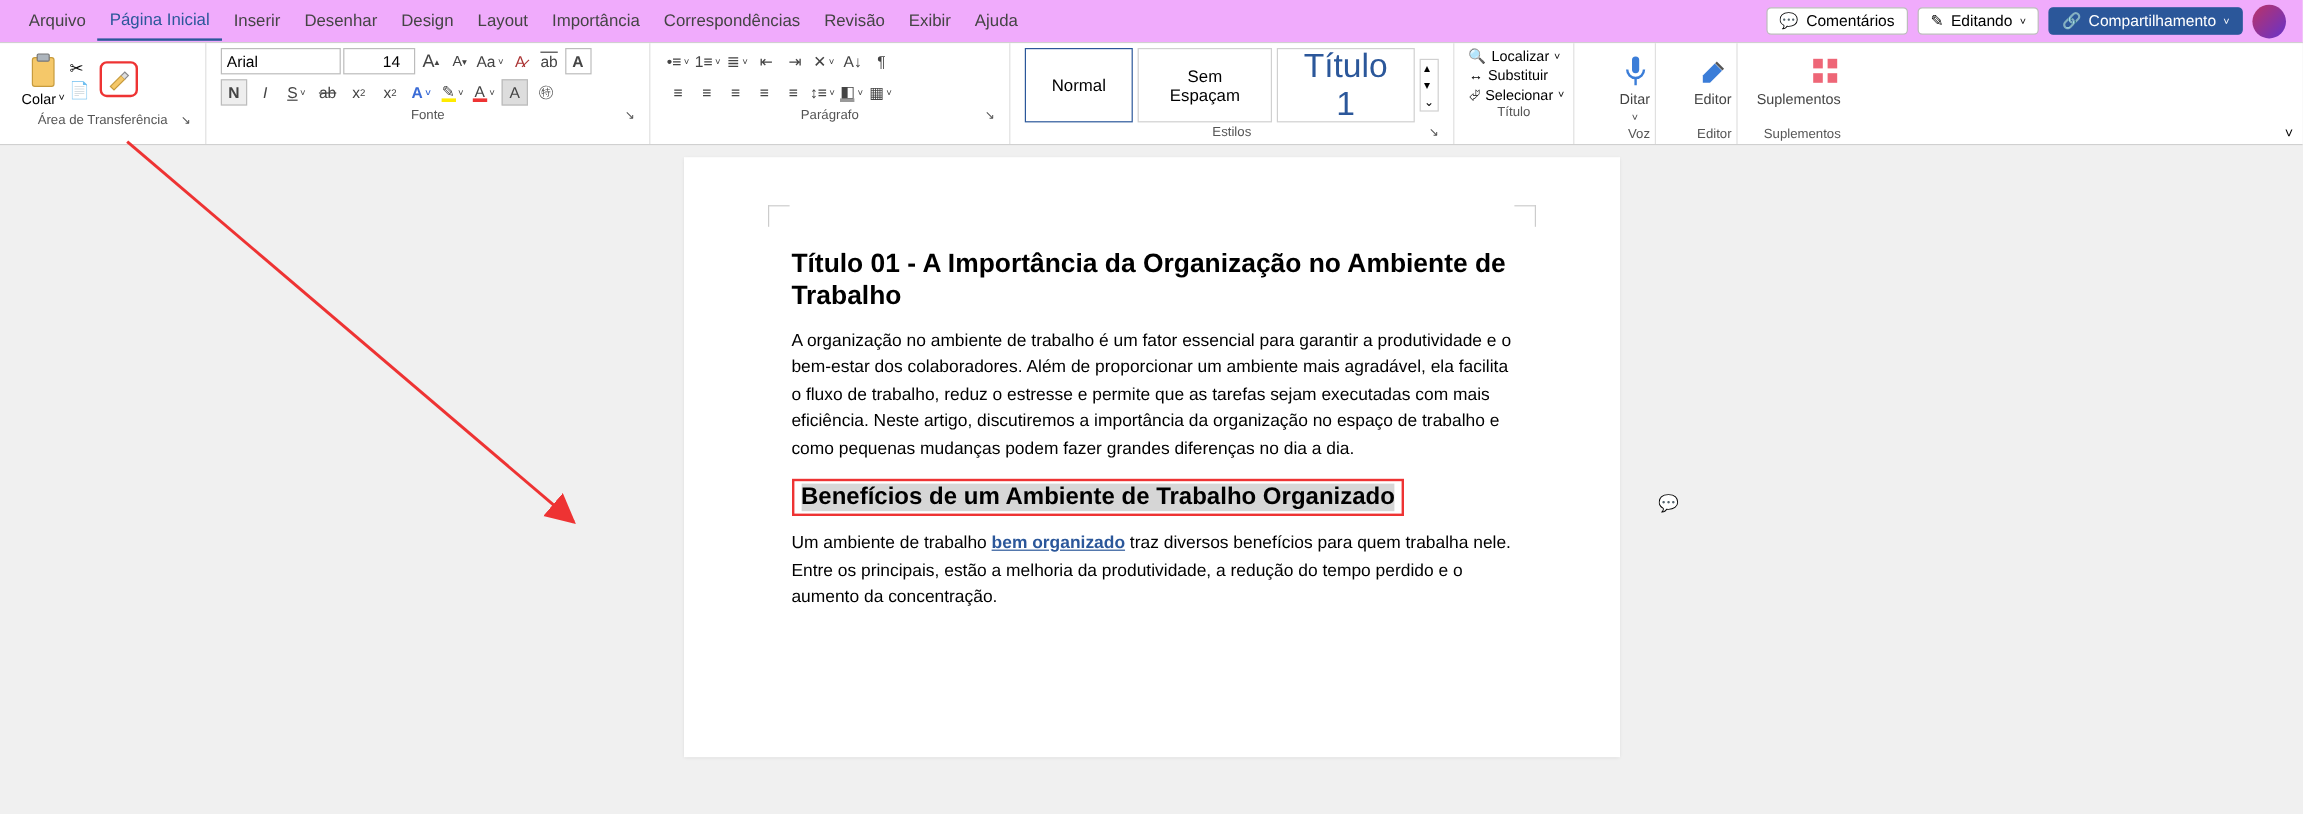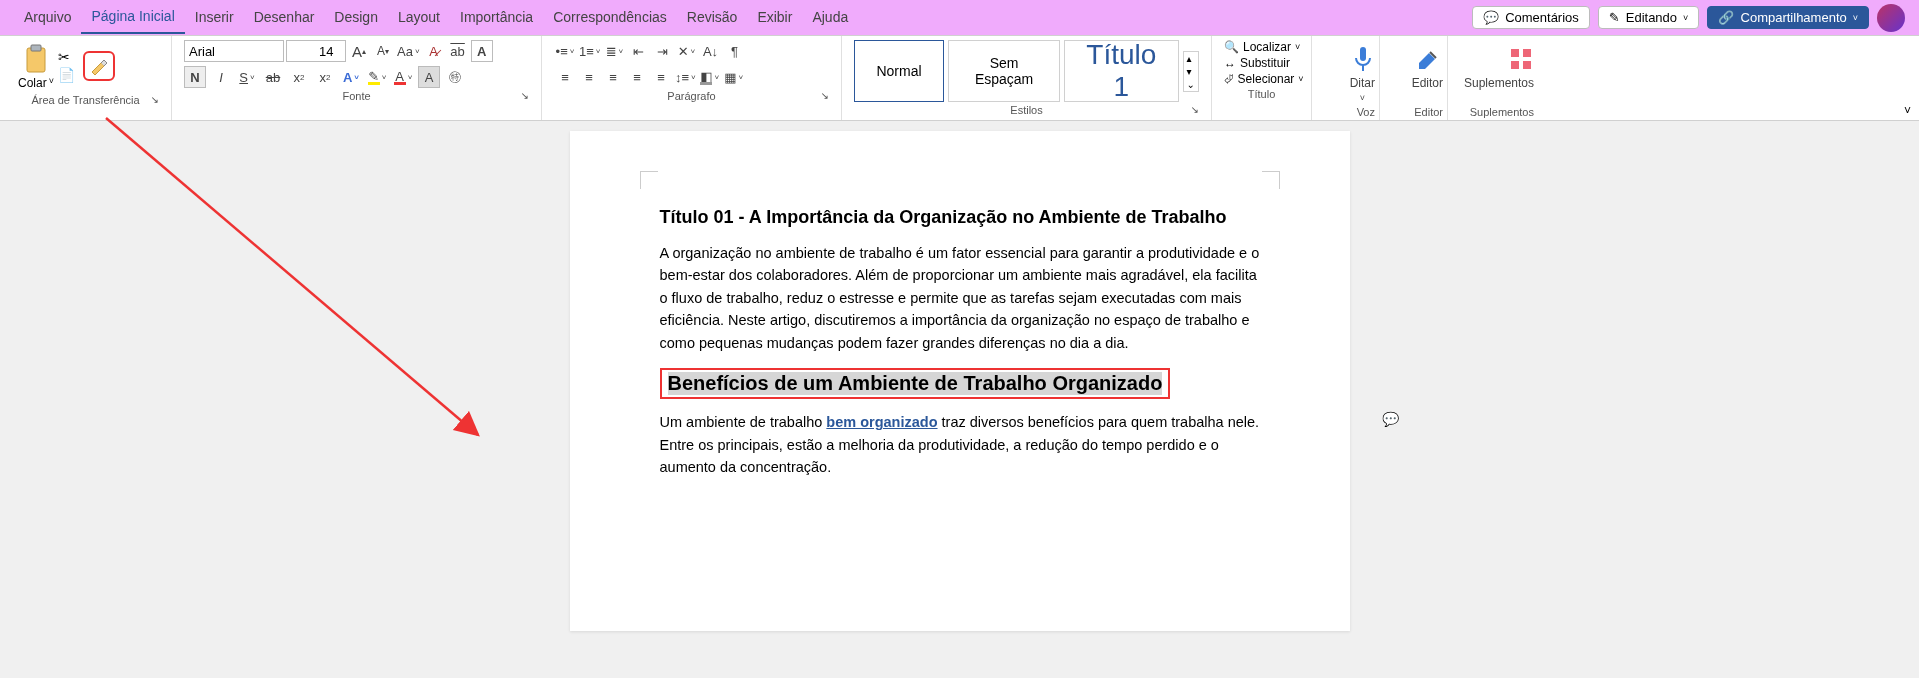--- a/index.html
+++ b/index.html
@@ -59,21 +59,21 @@
 .big-group .lbl { font-size:12px; color:#444; text-align:center; }
 
 .collapse { position:absolute; right:8px; bottom:2px; font-size:12px; cursor:pointer; }
 
 .doc-area { padding-top: 10px; display:flex; justify-content:center; }
 .page { background:#fff; width: 780px; min-height: 500px; position:relative; padding: 76px 90px 40px; box-shadow: 0 1px 3px rgba(0,0,0,.1); }
 .corner { position:absolute; width:18px; height:18px; border:1px solid #ccc; }
 .corner.tl { top:40px; left:70px; border-right:none; border-bottom:none; }
 .corner.tr { top:40px; right:70px; border-left:none; border-bottom:none; }
 
-.doc h1 { font-size:18px; font-weight:bold; font-family: Arial; margin-bottom: 14px; }
+.doc h1 { font-size:22px; font-weight:bold; font-family: Arial; margin-bottom: 14px; }
 .doc p { font-size:14.5px; font-family: Arial; line-height:1.55; margin-bottom: 14px; }
 .doc h2 { font-size:20px; font-weight:bold; font-family: Arial; display:inline-block; }
 .h2-wrap { border:2px solid #e33; padding:2px 6px; display:inline-block; margin-bottom: 12px; }
 .h2-hl { background:#d6d6d6; }
 .ulink { text-decoration: underline; color:#2b579a;font-weight:bold; }
 
 .annot-arrow { position:absolute; pointer-events:none; }
 
 .avatar { width:28px; height:28px; border-radius:50%; background:linear-gradient(135deg,#b36,#63c); }
 .cmt-side { position:absolute; right: -50px; top: 280px; font-size:14px; color:#666; cursor:pointer; }

